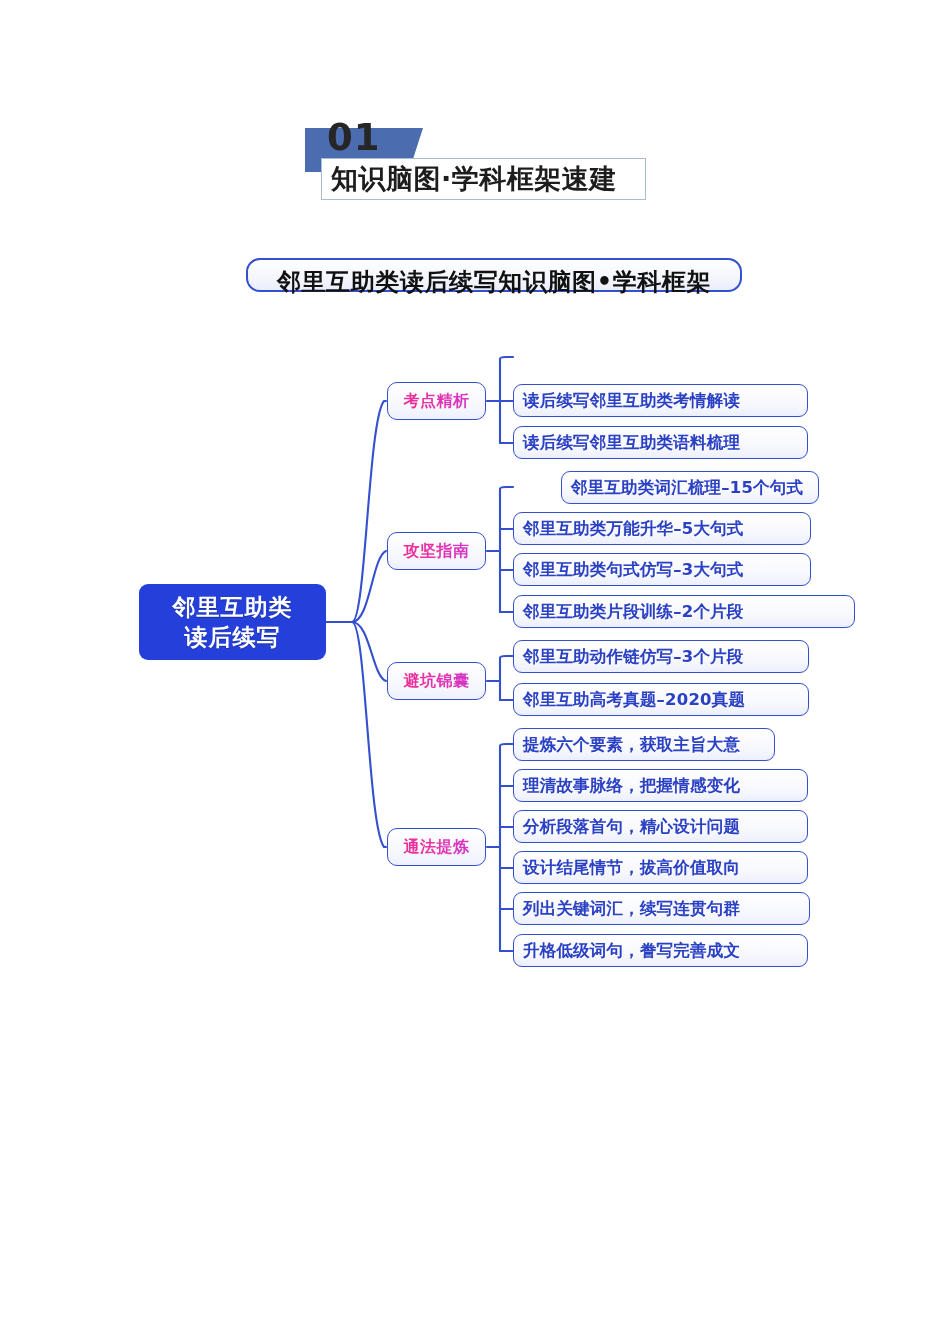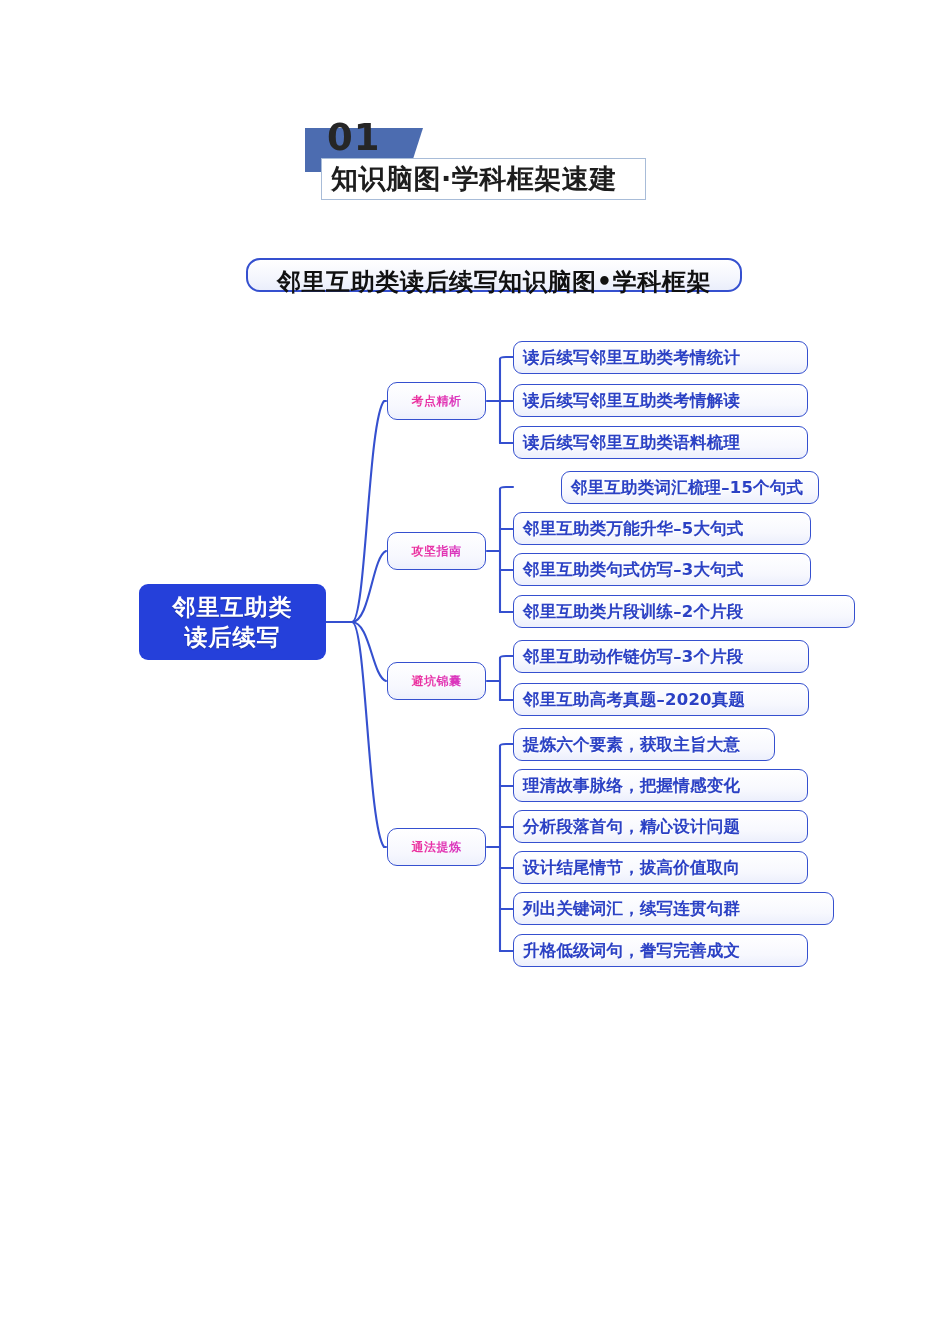--- a/index.html
+++ b/index.html
@@ -155,21 +155,21 @@
     box-sizing: border-box;
   }
   .branch-node .branch-label {
     position: absolute;
     left: 0; top: 0;
     width: 100%;
     height: 100%;
     display: flex;
     align-items: center;
     justify-content: center;
-    font-size: 12px;
+    font-size: 16px;
     font-weight: 700;
     letter-spacing: 0.5px;
     color: #e81f9c;
     background: linear-gradient(90deg,#ef2a8c 0%, #e832a8 45%, #c93ad8 100%);
     -webkit-background-clip: text;
     background-clip: text;
     -webkit-text-fill-color: transparent;
     white-space: nowrap;
     text-shadow: none;
   }
@@ -272,23 +272,20 @@
   <div class="branch-node" style="left:387px; top:532px;">
     <div class="branch-label">攻坚指南</div>
   </div>
   <div class="branch-node" style="left:387px; top:662px;">
     <div class="branch-label">避坑锦囊</div>
   </div>
   <div class="branch-node" style="left:387px; top:828px;">
     <div class="branch-label">通法提炼</div>
   </div>
 
-  <div class="leaf-node" style="left:513px; top:341px; width:295px;">
-    <div class="leaf-label">读后续写邻里互助类考情统计</div>
-  </div>
   <div class="leaf-node" style="left:513px; top:384px; width:295px;">
     <div class="leaf-label">读后续写邻里互助类考情解读</div>
   </div>
   <div class="leaf-node" style="left:513px; top:426px; width:295px;">
     <div class="leaf-label">读后续写邻里互助类语料梳理</div>
   </div>
 
   <div class="leaf-node" style="left:513px; top:471px; width:258px;margin-left:48px;">
     <div class="leaf-label">邻里互助类词汇梳理–15个句式</div>
   </div>
@@ -314,20 +311,20 @@
   </div>
   <div class="leaf-node" style="left:513px; top:769px; width:295px;">
     <div class="leaf-label">理清故事脉络，把握情感变化</div>
   </div>
   <div class="leaf-node" style="left:513px; top:810px; width:295px;">
     <div class="leaf-label">分析段落首句，精心设计问题</div>
   </div>
   <div class="leaf-node" style="left:513px; top:851px; width:295px;">
     <div class="leaf-label">设计结尾情节，拔高价值取向</div>
   </div>
-  <div class="leaf-node" style="left:513px; top:892px; width:321px;padding-left:48px;">
+  <div class="leaf-node" style="left:513px; top:892px; width:297px;padding-left:48px;">
     <div class="leaf-label">列出关键词汇，续写连贯句群</div>
   </div>
   <div class="leaf-node" style="left:513px; top:934px; width:295px;">
     <div class="leaf-label">升格低级词句，誊写完善成文</div>
   </div>
 
 </div>
 
 </body></html>

